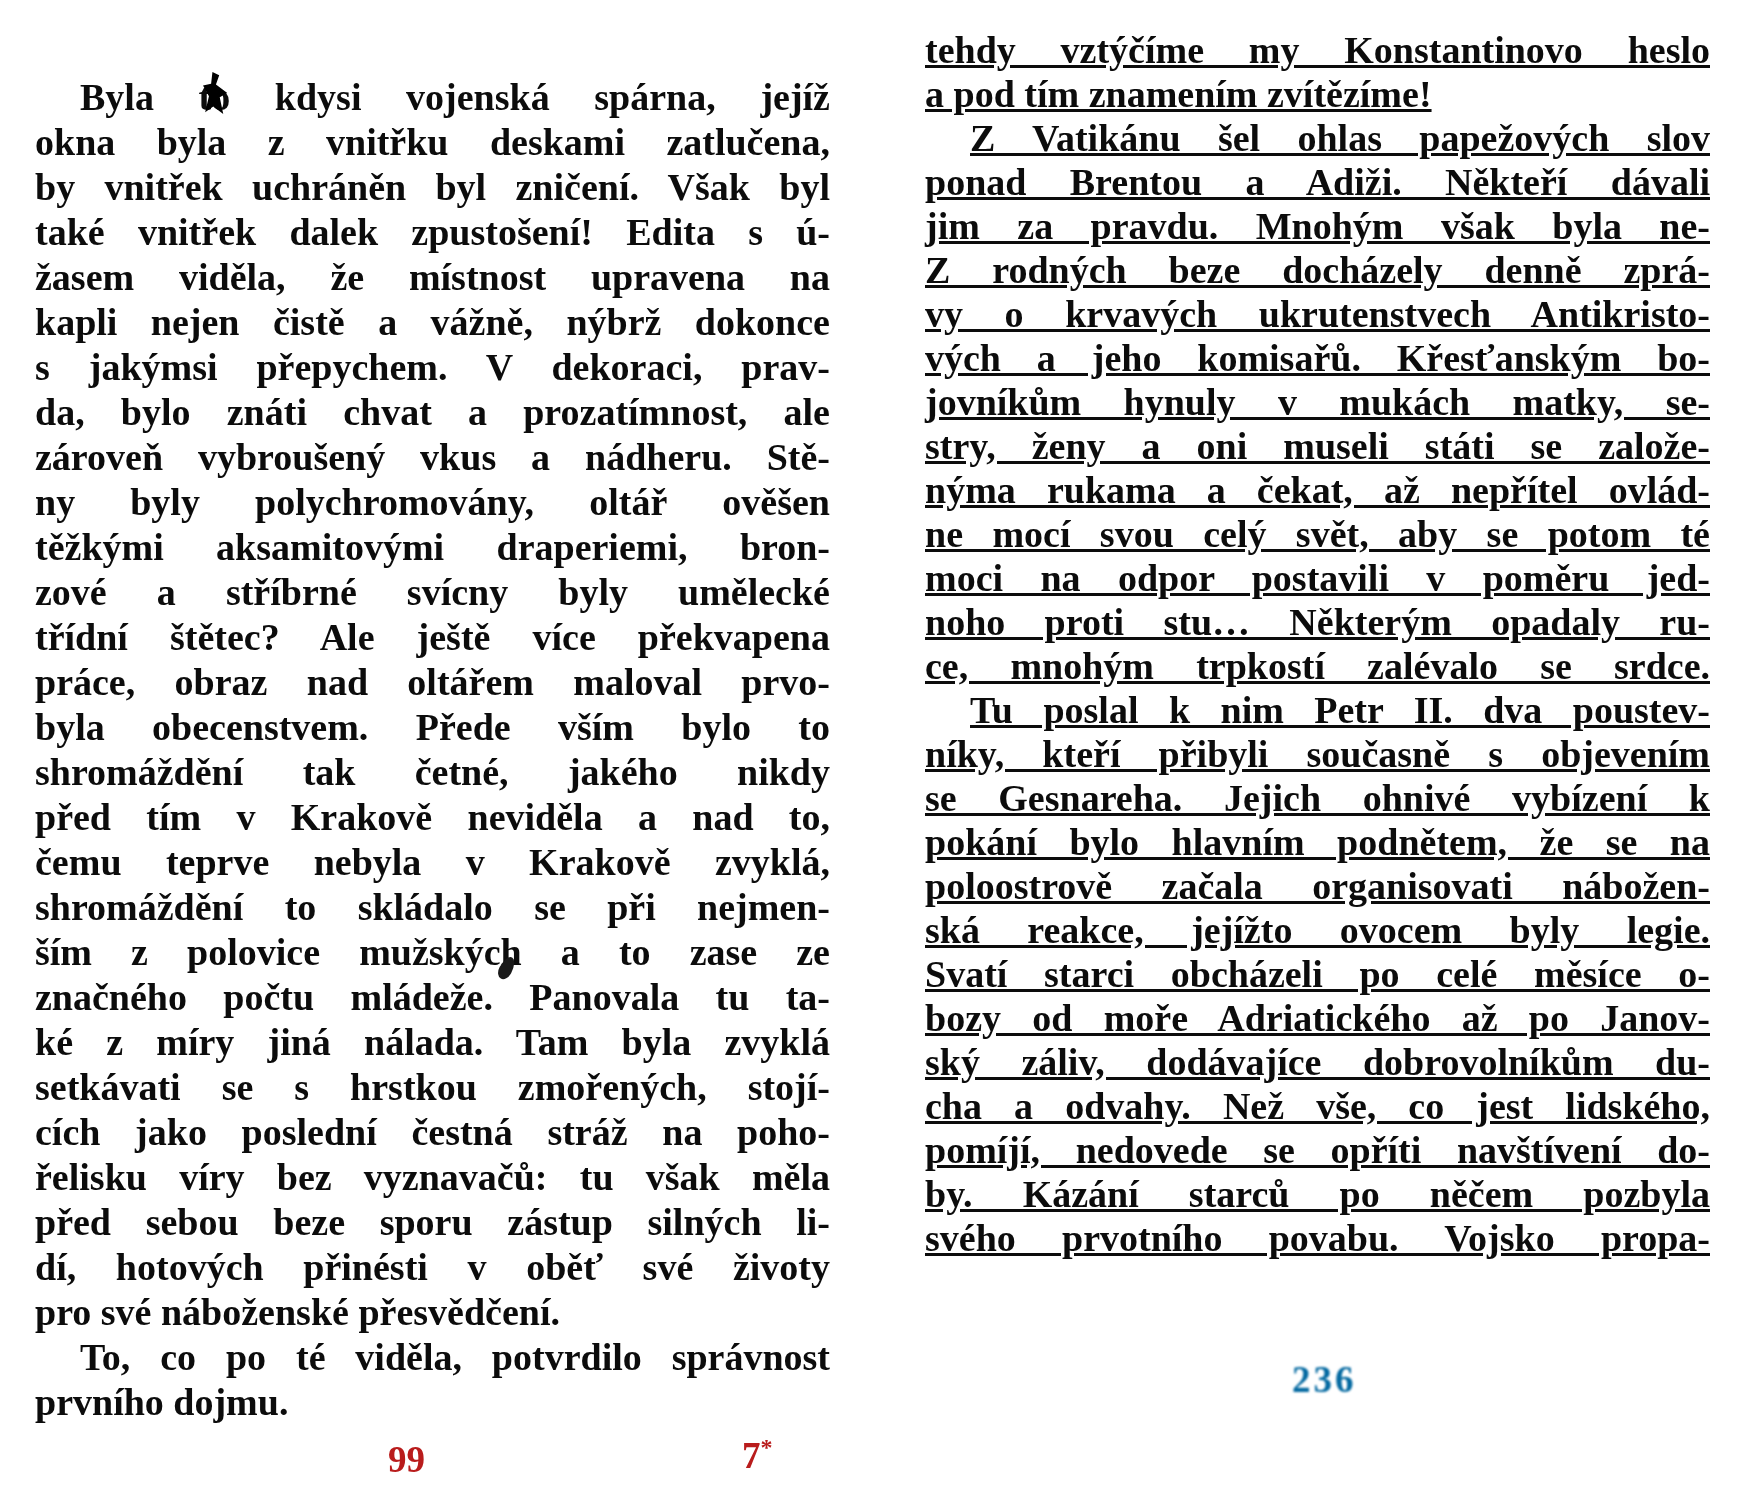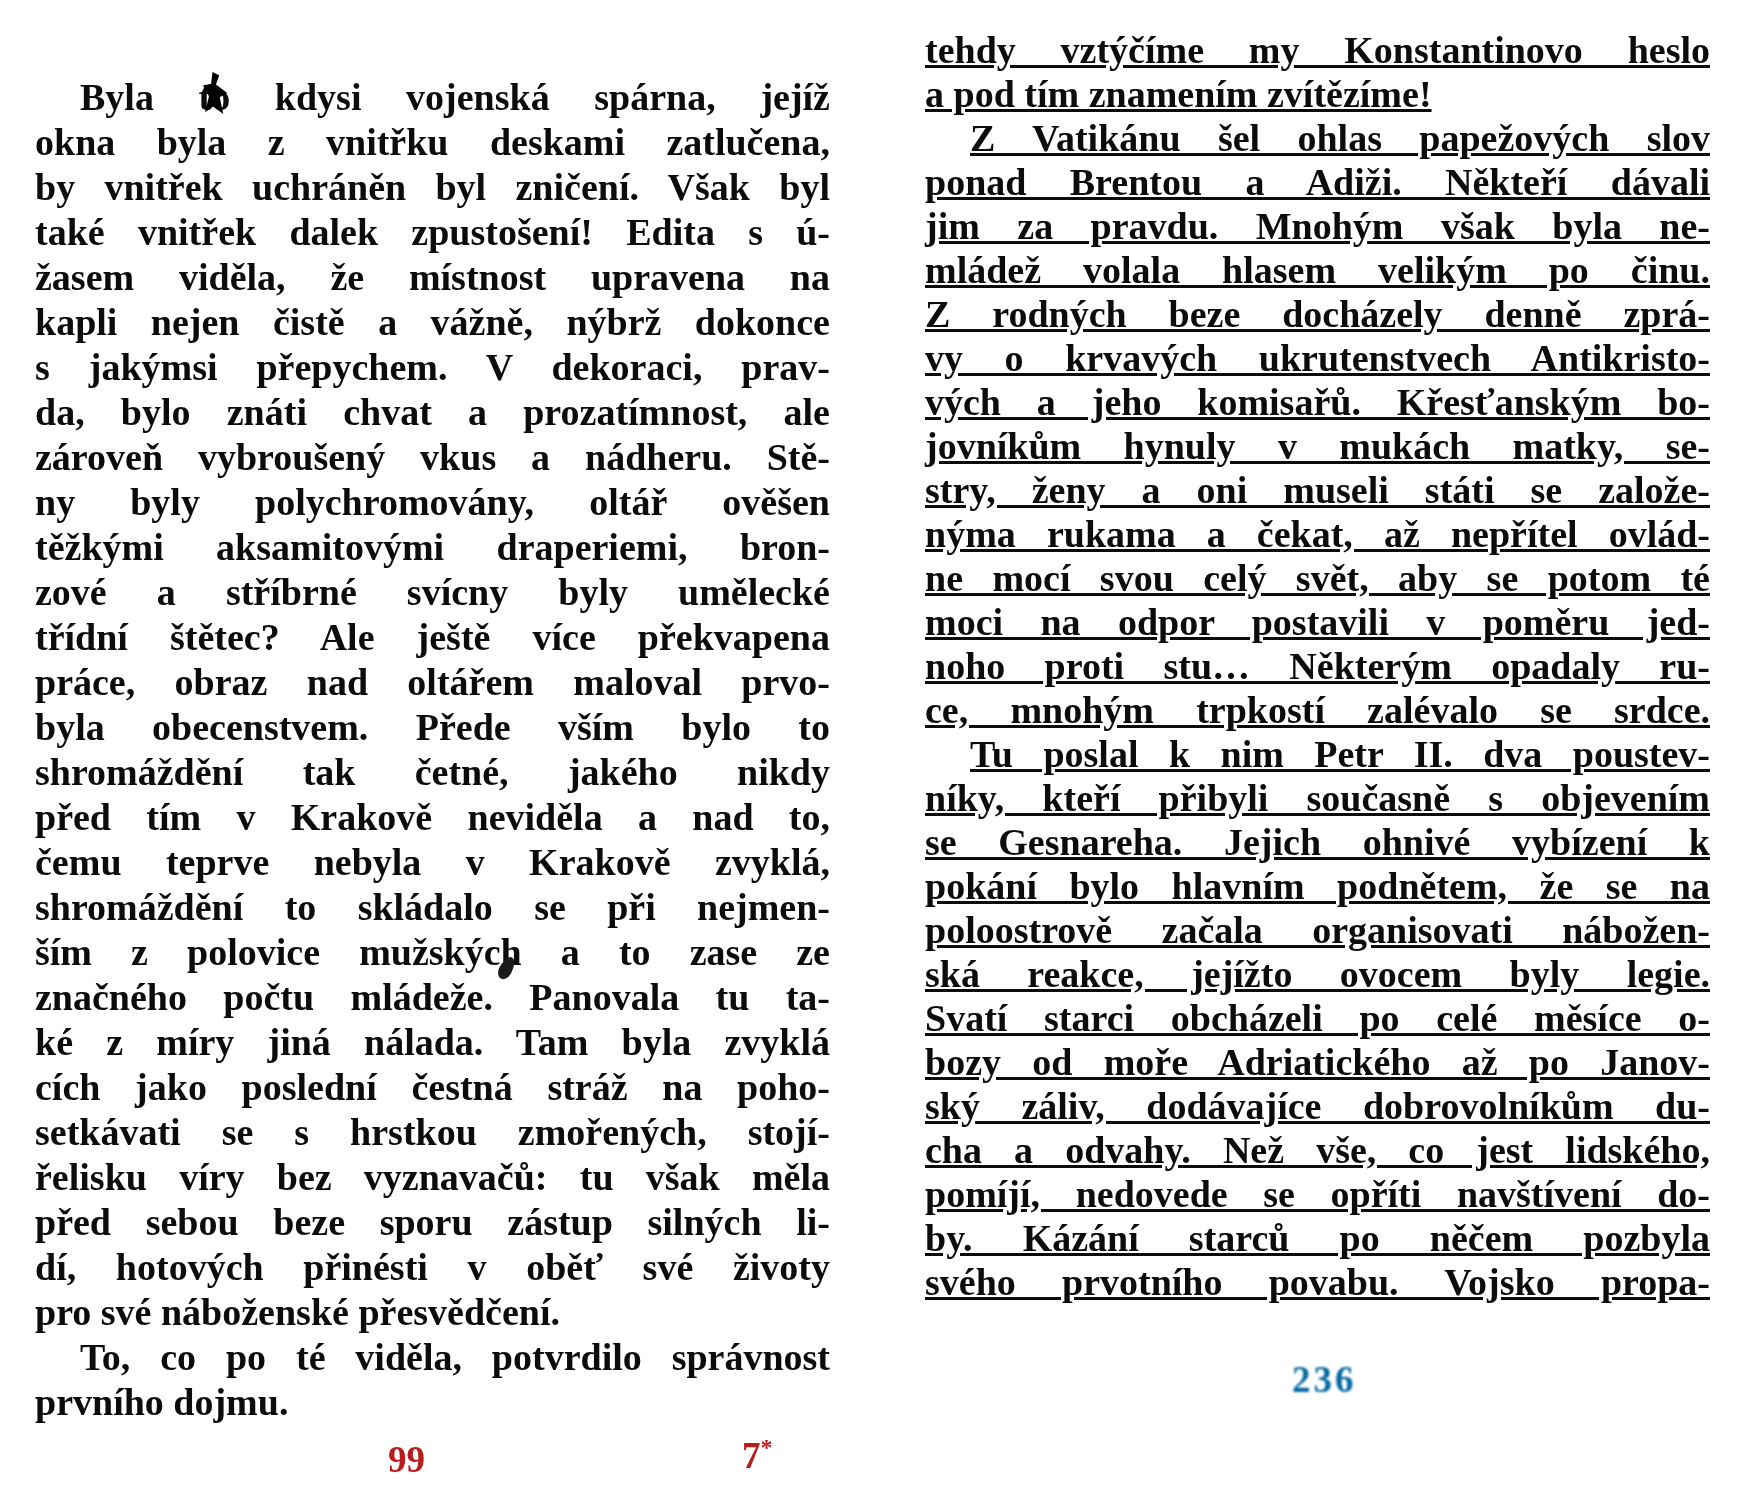--- a/index.html
+++ b/index.html
@@ -82,38 +82,37 @@
       <div class="line">třídní štětec? Ale ještě více překvapena</div>
       <div class="line">práce, obraz nad oltářem maloval prvo-</div>
       <div class="line">byla obecenstvem. Přede vším bylo to</div>
       <div class="line">shromáždění tak četné, jakého nikdy</div>
       <div class="line">před tím v Krakově neviděla a nad to,</div>
       <div class="line">čemu teprve nebyla v Krakově zvyklá,</div>
       <div class="line">shromáždění to skládalo se při nejmen-</div>
       <div class="line">ším z polovice mužských a to zase ze</div>
       <div class="line">značného počtu mládeže. Panovala tu ta-</div>
       <div class="line">ké z míry jiná nálada. Tam byla zvyklá</div>
+      <div class="line">setkávati se s hrstkou zmořených, stojí-</div>
       <div class="line">cích jako poslední čestná stráž na poho-</div>
-      <div class="line">setkávati se s hrstkou zmořených, stojí-</div>
       <div class="line">řelisku víry bez vyznavačů: tu však měla</div>
       <div class="line">před sebou beze sporu zástup silných li-</div>
       <div class="line">dí, hotových přinésti v oběť své životy</div>
       <div class="line flush">pro své náboženské přesvědčení.</div>
       <div class="line indent">To, co po té viděla, potvrdilo správnost</div>
       <div class="line flush">prvního dojmu.</div>
     </section>
 
   <section class="col col-right">
 
   <div class="line">tehdy vztýčíme my Konstantinovo heslo</div>
       <div class="line flush">a pod tím znamením zvítězíme!</div>
       <div class="line indent">Z Vatikánu šel ohlas papežových slov</div>
       <div class="line">ponad Brentou a Adiži. Někteří dávali</div>
       <div class="line">jim za pravdu. Mnohým však byla ne-</div>
-      <div class="line">mládež volala hlasem velikým po činu.</div>
       <div class="line">Z rodných beze docházely denně zprá-</div>
       <div class="line">vy o krvavých ukrutenstvech Antikristo-</div>
       <div class="line">vých a jeho komisařů. Křesťanským bo-</div>
       <div class="line">jovníkům hynuly v mukách matky, se-</div>
       <div class="line">stry, ženy a oni museli státi se založe-</div>
       <div class="line">nýma rukama a čekat, až nepřítel ovlád-</div>
       <div class="line">ne mocí svou celý svět, aby se potom té</div>
       <div class="line">moci na odpor postavili v poměru jed-</div>
       <div class="line">noho proti stu… Některým opadaly ru-</div>
       <div class="line">ce, mnohým trpkostí zalévalo se srdce.</div>

